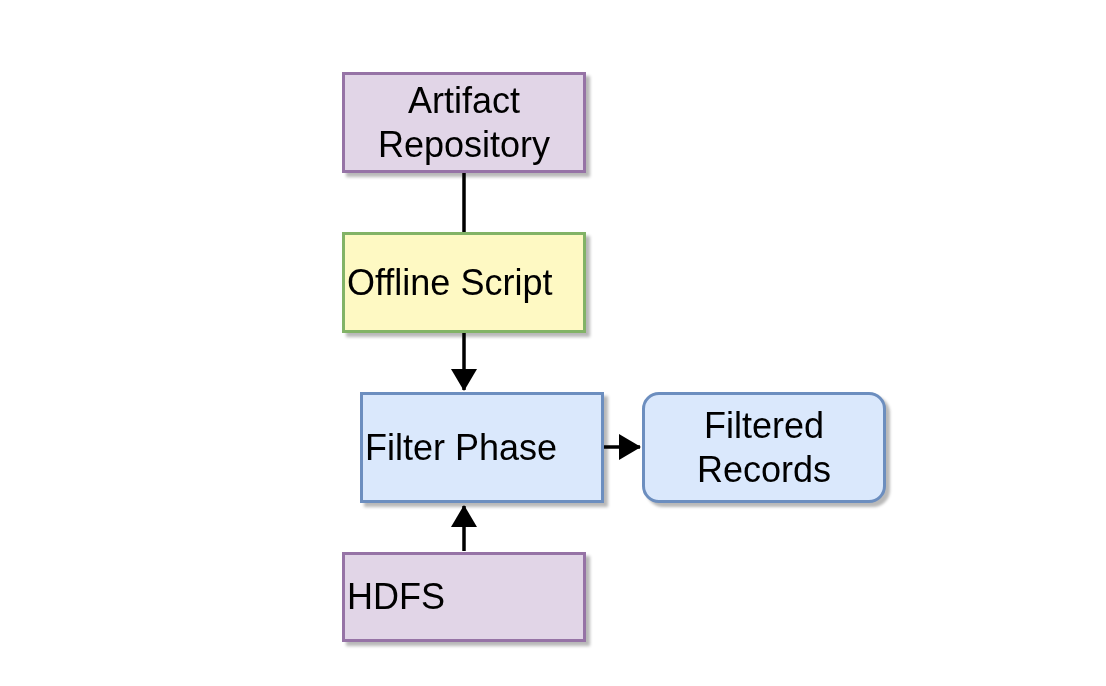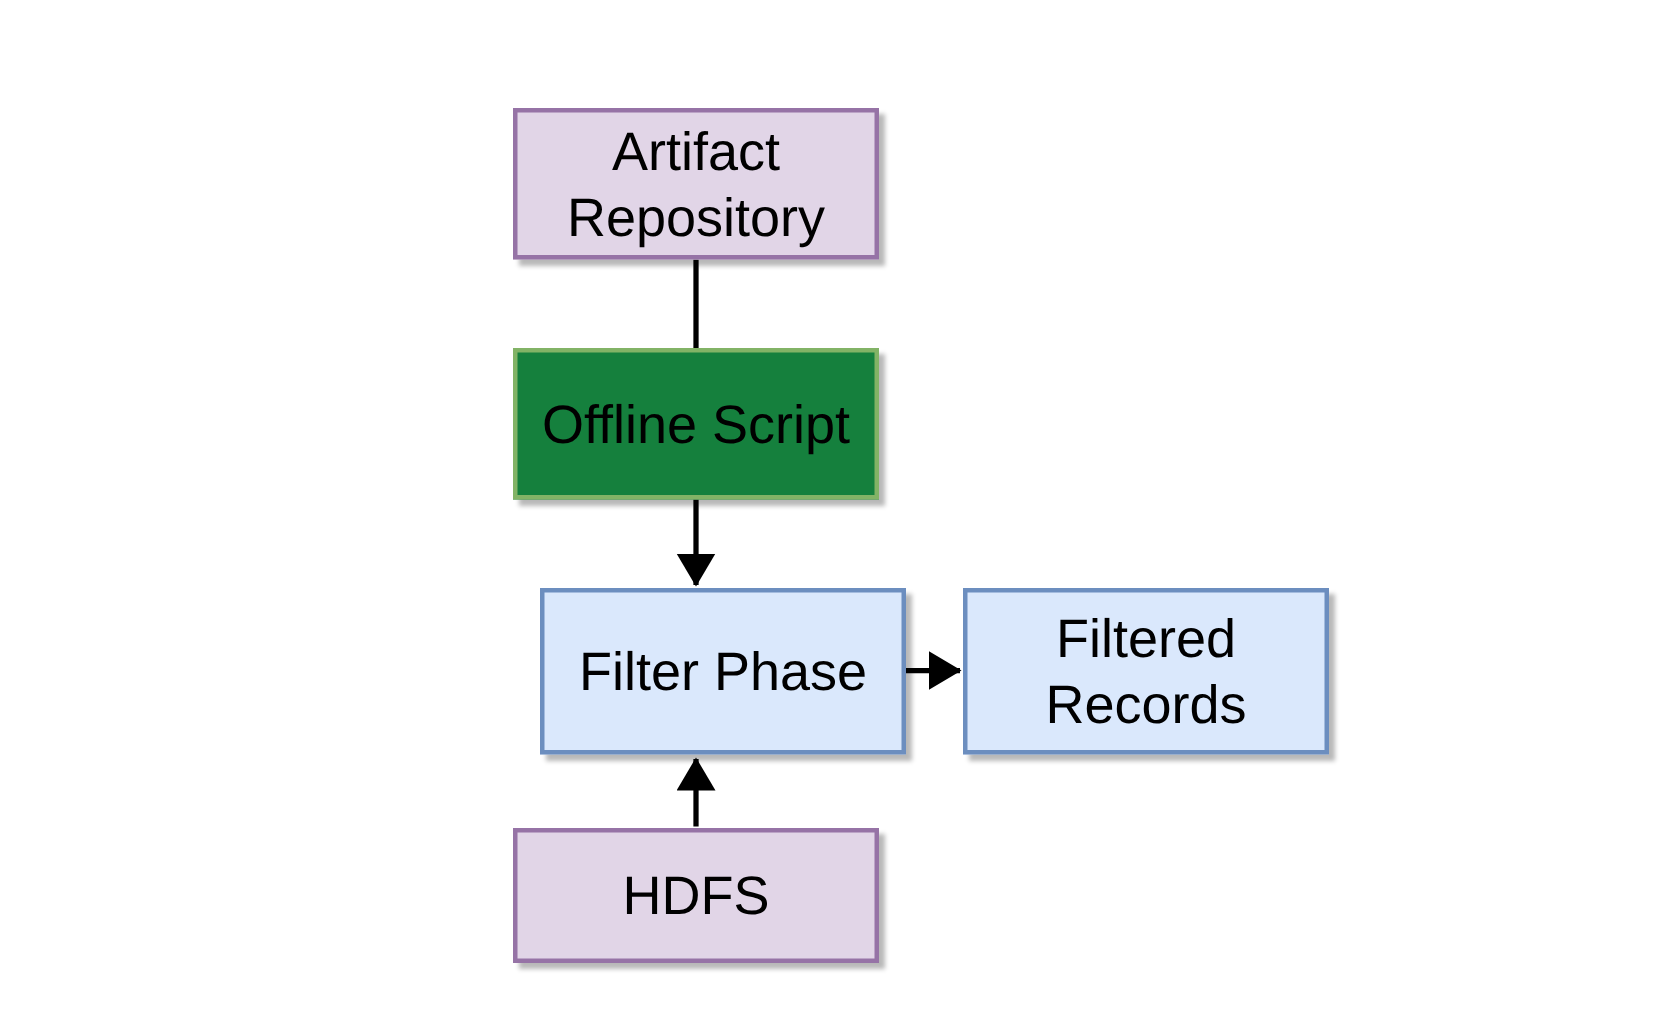--- a/index.html
+++ b/index.html
@@ -26,35 +26,35 @@
     stroke: #000000;
     stroke-width: 3.5;
   }
   .node {
     position: absolute;
     box-sizing: border-box;
     border: 3px solid #000;
     box-shadow: 4px 4px 3px rgba(0, 0, 0, 0.28);
     display: flex;
     align-items: center;
-    justify-content: center;
+    justify-content: flex-start;
     text-align: center;
     font-size: 36px;
     line-height: 44px;
     color: #000000;
     padding: 6px 2px;
   }
   .node-purple { background: #e1d5e7; border-color: #9673a6; }
-  .node-green  { background: #15803d; border-color: #82b366; }
+  .node-green  { background: #fef9c3; border-color: #82b366; }
   .node-blue   { background: #dae8fc; border-color: #6c8ebf; }
 
   #node-artifact-repository { left: 342px; top: 72px;  width: 244px; height: 101px; }
   #node-offline-script      { left: 342px; top: 232px; width: 244px; height: 101px; }
   #node-filter-phase        { left: 360px; top: 392px; width: 244px; height: 111px; }
-  #node-filtered-records    { left: 642px; top: 392px; width: 244px; height: 111px; }
+  #node-filtered-records    { left: 642px; top: 392px; width: 244px; height: 111px; border-radius: 17px; }
   #node-hdfs                { left: 342px; top: 552px; width: 244px; height: 90px; }
 </style>
 </head>
 <body>
 
 <div class="canvas">
 
   <svg class="edge-layer" viewBox="0 0 1106 686" xmlns="http://www.w3.org/2000/svg">
     <defs>
       <marker id="arrowhead" markerWidth="23" markerHeight="28" refX="21" refY="13" orient="auto" markerUnits="userSpaceOnUse">

